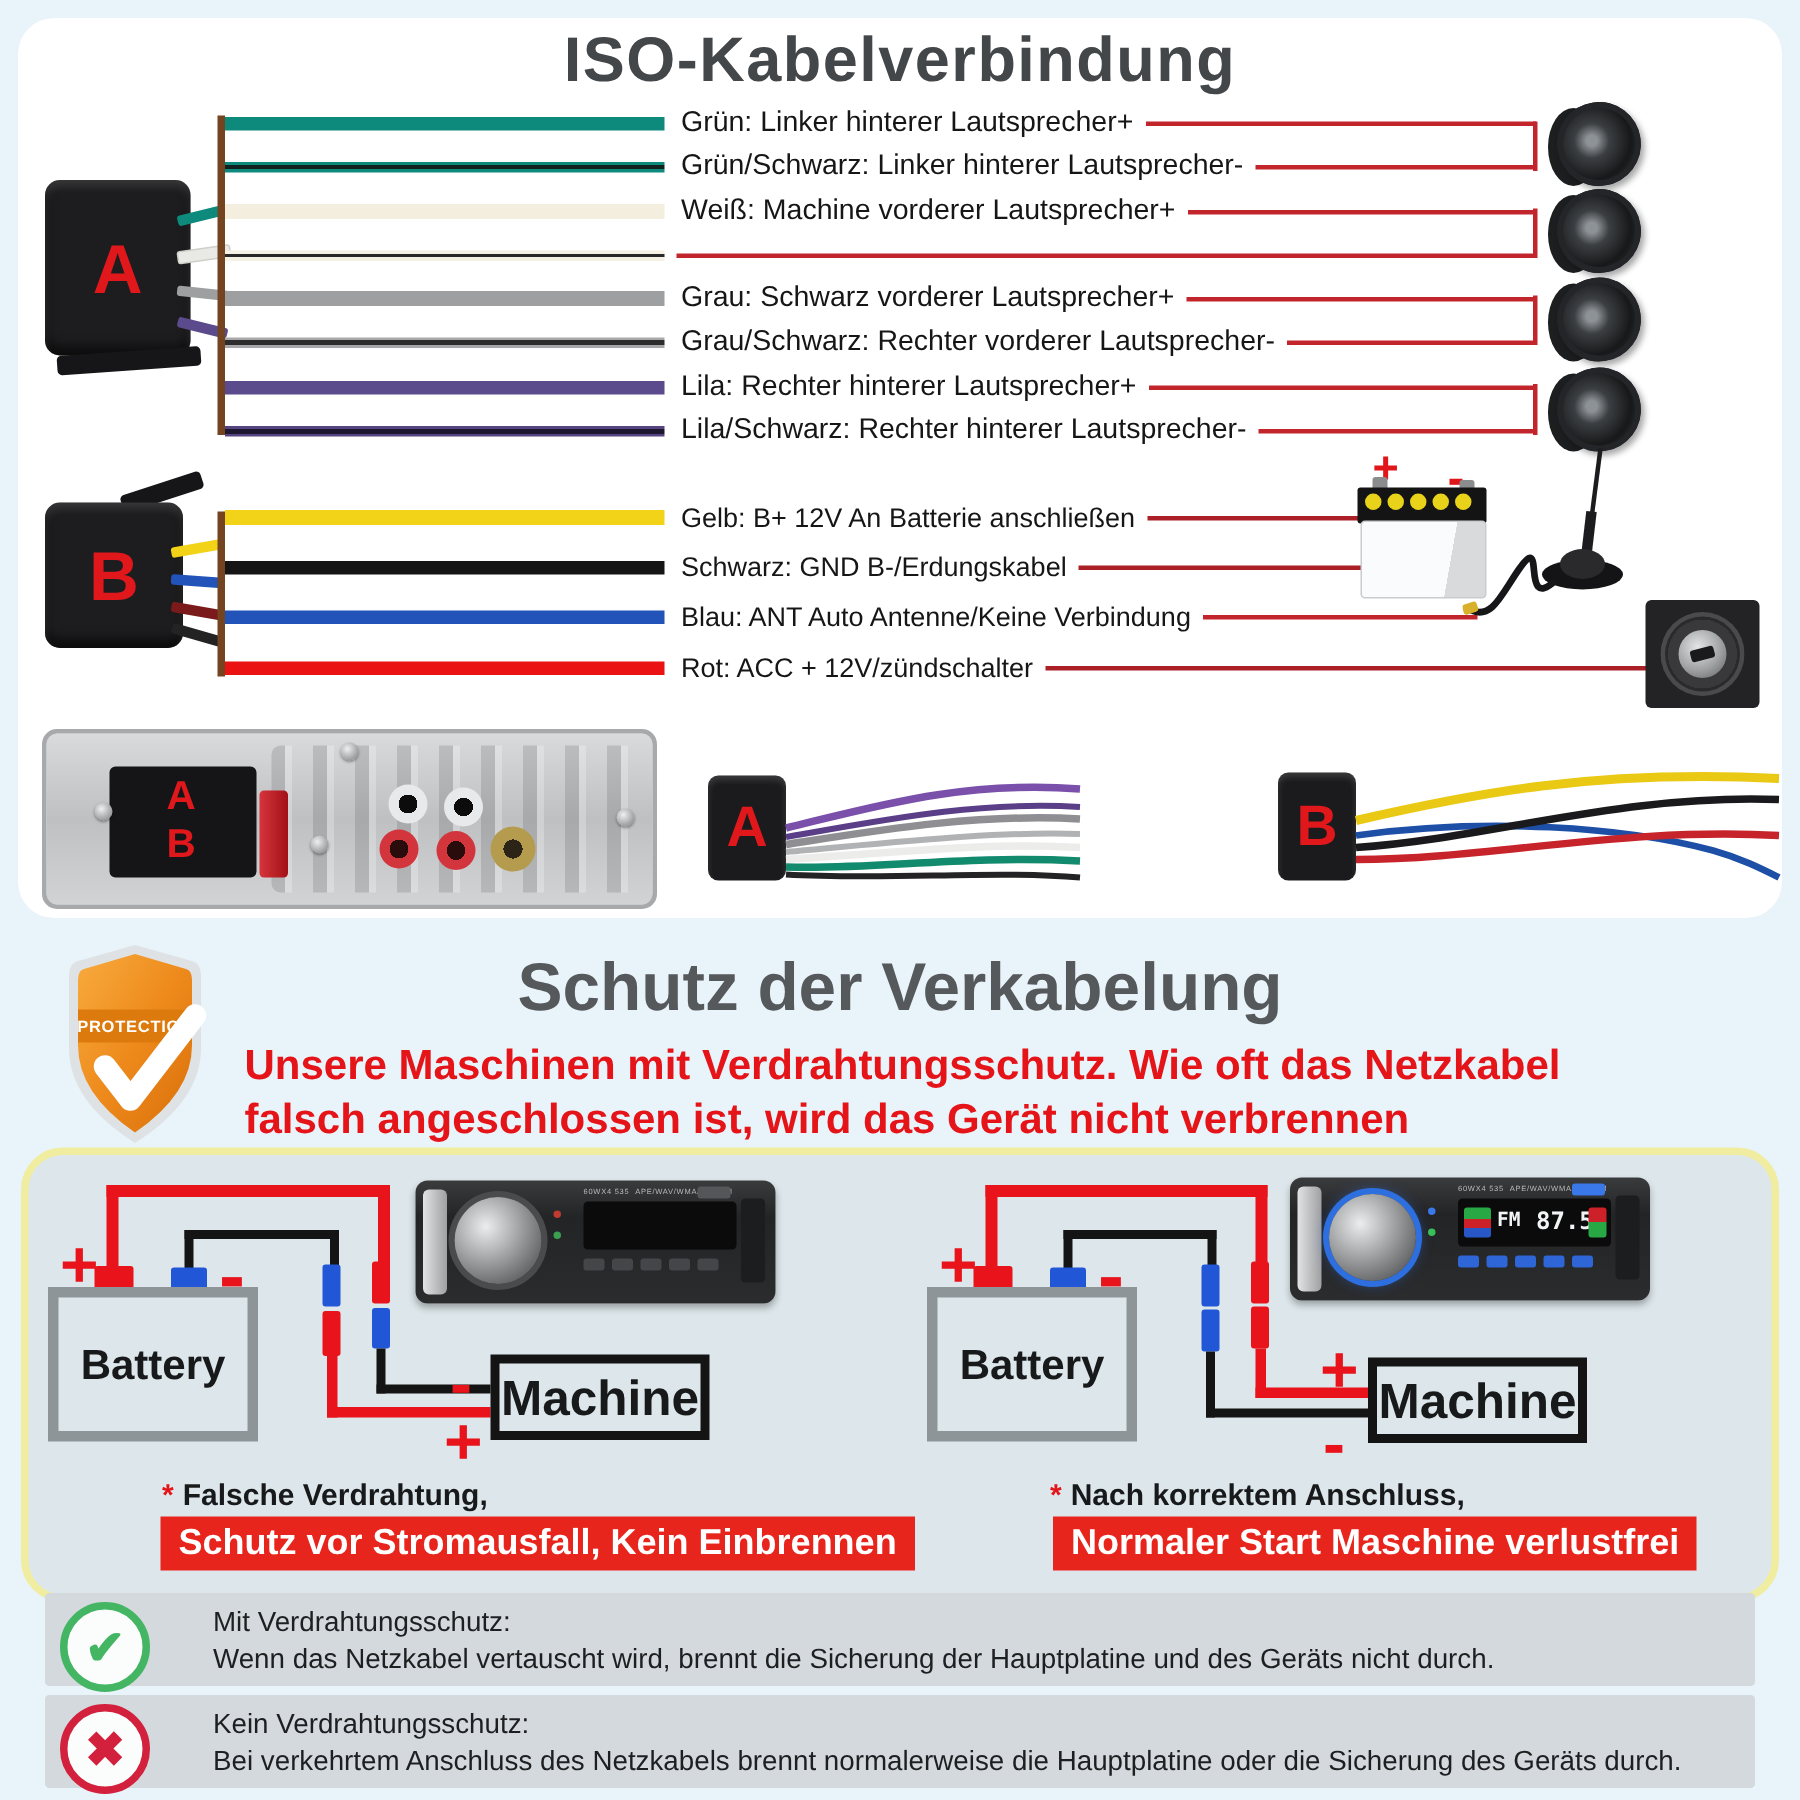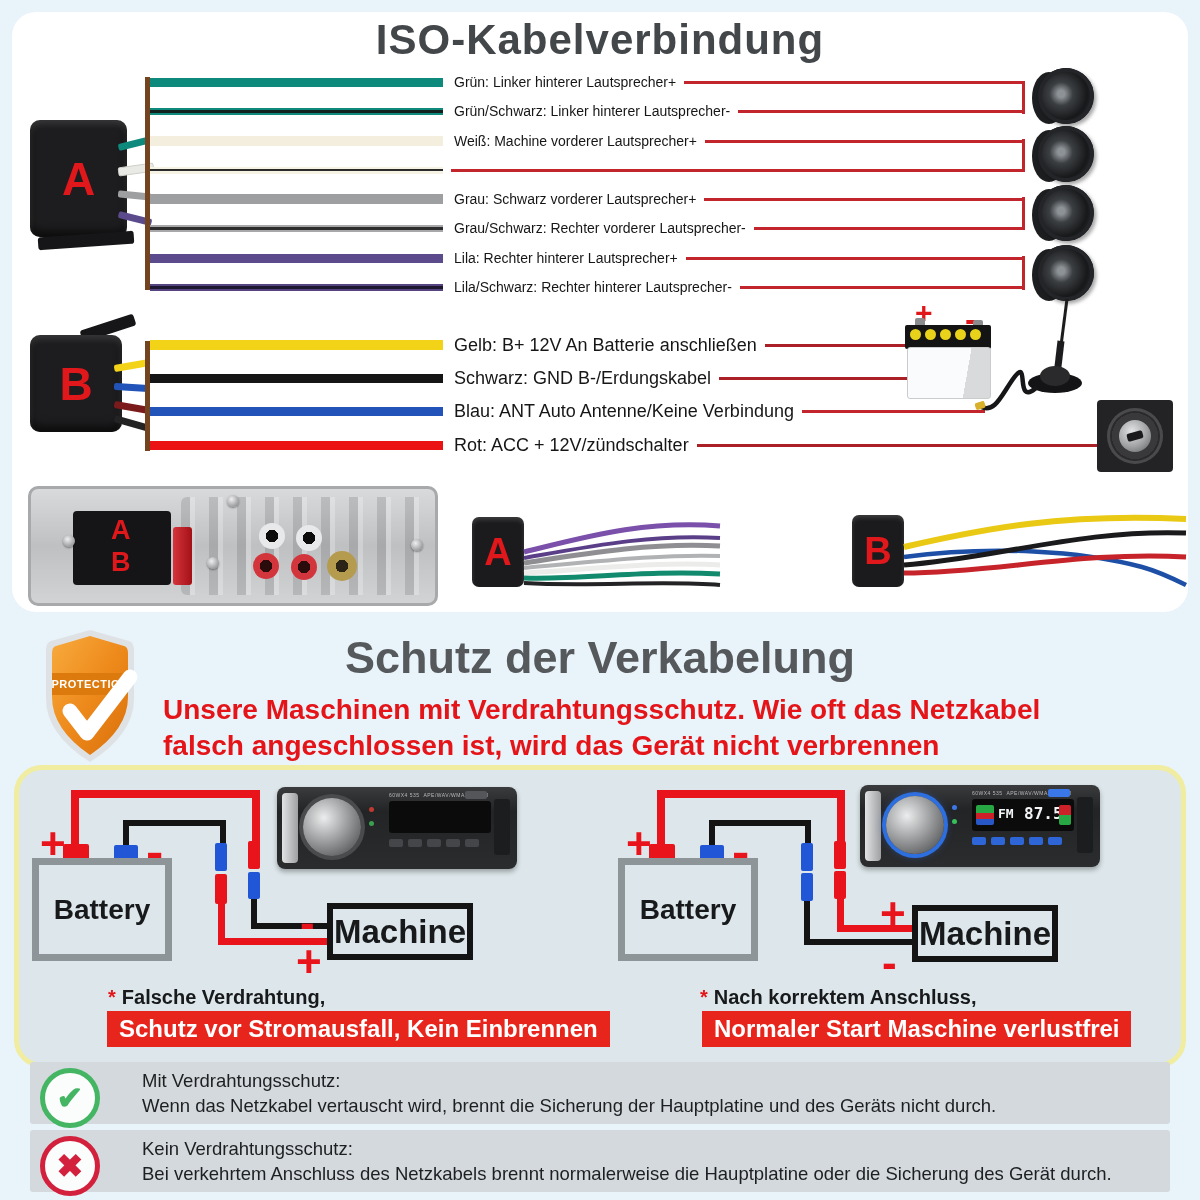--- a/index.html
+++ b/index.html
@@ -11,21 +11,21 @@
   
   .iso-plug{background:#1d1d1f;border-radius:10px;box-shadow:inset 0 4px 6px rgba(255,255,255,.12), inset 0 -6px 8px rgba(0,0,0,.6);display:flex;align-items:center;justify-content:center;}
   .iso-letter{color:#e0181c;font-weight:bold;font-size:46px;}
   .latch{background:#161618;border-radius:3px;}
   .bundle-line{background:#74431f;}
   .stub{height:7px;border-radius:2px;}
   
   .rowA,.rowB{position:absolute;left:150px;height:26px;display:flex;align-items:center;}
   .wirebar{flex:none;width:293px;}
   .wlabel{margin-left:11px;white-space:nowrap;color:#161616;}
-  .rowA .wlabel{font-size:14px;}
+  .rowA .wlabel{font-size:19px;}
   .rowB .wlabel{font-size:18px;}
   .rline{flex:1;height:3px;background:#c2262c;margin-left:8px;min-width:4px;}
   .rlineB{background:#ab2026;}
   .w-green{background:#0e8a7c;height:9px;}
   .w-greenbk{background:linear-gradient(#0e8a7c 0 28%,#13211e 28% 70%,#0e8a7c 70%);height:7px;}
   .w-white{background:#f3eedd;height:10px;}
   .w-whitebk{background:linear-gradient(#f6f2e4 0 30%,#2a2a2a 30% 62%,#f6f2e4 62%);height:7px;}
   .w-gray{background:#9d9fa0;height:10px;}
   .w-graybk{background:linear-gradient(#a8a8aa 0 28%,#2d2d2d 28% 70%,#a8a8aa 70%);height:7px;}
   .w-purple{background:#5b4a8c;height:9px;}
@@ -425,16 +425,16 @@
   <div class="redbar" style="left:702px;top:1011px;">Normaler Start Maschine verlustfrei</div>
 
   <div class="notebar" style="top:1062px;height:62px;">
     <div class="nicon ok">✔</div>
     <div class="ntitle">Mit Verdrahtungsschutz:</div>
     <div class="nbody">Wenn das Netzkabel vertauscht wird, brennt die Sicherung der Hauptplatine und des Geräts nicht durch.</div>
   </div>
   <div class="notebar" style="top:1130px;height:62px;">
     <div class="nicon bad">✖</div>
     <div class="ntitle">Kein Verdrahtungsschutz:</div>
-    <div class="nbody">Bei verkehrtem Anschluss des Netzkabels brennt normalerweise die Hauptplatine oder die Sicherung des Gerät durch.</div>
+    <div class="nbody">Bei verkehrtem Anschluss des Netzkabels brennt normalerweise die Hauptplatine oder die Sicherung des Geräts durch.</div>
   </div>
 
 </div>
 
 </body></html>

